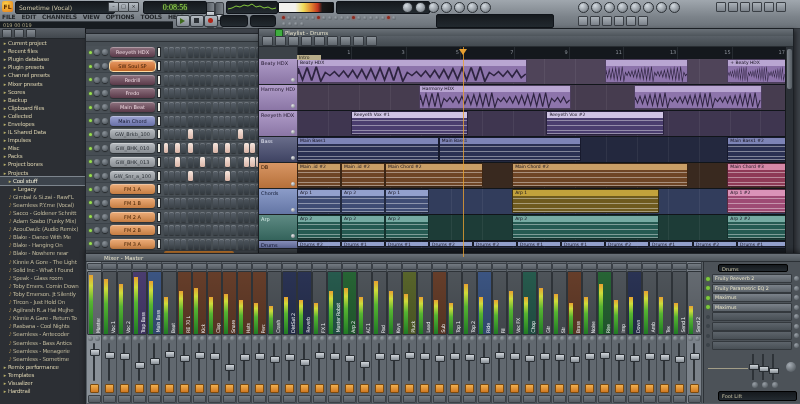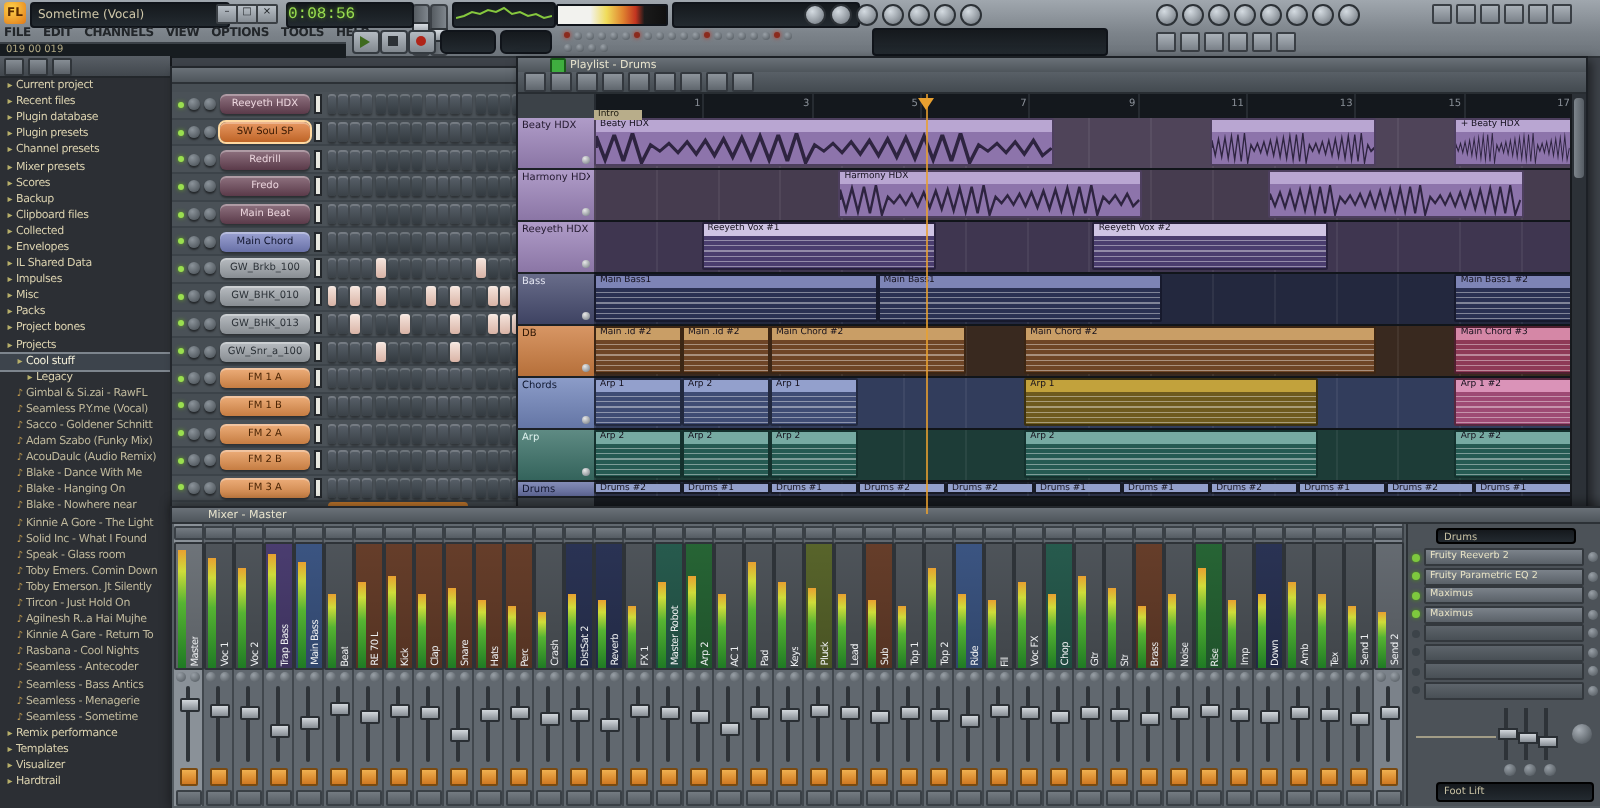--- a/index.html
+++ b/index.html
@@ -11,22 +11,22 @@
     color:#5a2a00;font-size:6px;font-weight:bold;text-align:center;line-height:11px;}
   .plate{background:linear-gradient(#15191d,#232a30);border:1px solid #10141a;border-radius:2px;color:#cfc7a9;}
   #title-plate{left:15px;top:1px;width:92px;height:11px;font-size:6px;line-height:11px;padding:0 3px;white-space:nowrap;overflow:hidden;}
   .winbtn{top:2px;width:9px;height:8px;background:linear-gradient(#b8bfc6,#878e95);border:1px solid #3a3f44;border-radius:1px;
     font-size:5px;line-height:7px;text-align:center;color:#23272b;}
   #menubar{left:2px;top:13px;height:8px;display:flex;gap:6px;}
   .menu-item{font-size:6px;font-weight:bold;color:#22262a;line-height:8px;letter-spacing:-0.2px;}
   #hint-strip{left:0;top:21px;width:170px;height:7px;background:#171c20;border-top:1px solid #3a4046;color:#b0a884;font-size:5px;line-height:7px;padding-left:3px;}
   .vslider{top:2px;width:7px;height:24px;background:linear-gradient(90deg,#565c62,#7e858c);border:1px solid #3c4147;border-radius:2px;}
   .vslider .sh{position:absolute;left:-1px;width:7px;height:5px;background:linear-gradient(#d8dde2,#8f969d);border:1px solid #2e3338;border-radius:1px;}
-  #lcd-time{left:143px;top:1px;width:62px;height:11px;text-align:left;color:#9ade50;
-    font-family:Liberation Mono, monospace;font-size:8px;line-height:11px;text-shadow:0 0 2px #5a9a20;}
+  #lcd-time{left:143px;top:1px;width:62px;height:11px;text-align:center;color:#9ade50;
+    font-family:Liberation Serif, serif;font-size:8px;line-height:11px;text-shadow:0 0 2px #5a9a20;}
   #scope{left:226px;top:1px;width:50px;height:11px;}
   #grad-meter{left:278px;top:2px;width:54px;height:9px;border:1px solid #10141a;border-radius:1px;
     background:linear-gradient(90deg,#f2f2ee 0 30%,#f0dc5a 45%,#e08430 60%,#c23420 72%,#1a1a1a 80%,#101010);}
   #lcd-info{left:336px;top:1px;width:92px;height:11px;}
   .roundbtn{width:9px;height:9px;border-radius:50%;background:radial-gradient(circle at 35% 30%,#d4dbe1,#697078);border:1px solid #2c3136;}
   .sqbtn{width:8px;height:8px;background:linear-gradient(#aab1b8,#7b828a);border:1px solid #3a3f45;border-radius:1px;}
   .transbtn{top:15px;width:12px;height:10px;background:linear-gradient(#b4bbc2,#81888f);border:1px solid #343a40;border-radius:2px;}
   .glyph-play{position:absolute;left:3px;top:2px;width:0;height:0;border-left:5px solid #3f6a1e;border-top:3px solid transparent;border-bottom:3px solid transparent;}
   .glyph-stop{position:absolute;left:3px;top:2px;width:5px;height:5px;background:#2c3136;}
   .glyph-rec{position:absolute;left:3px;top:2px;width:5px;height:5px;border-radius:50%;background:#b02418;}

